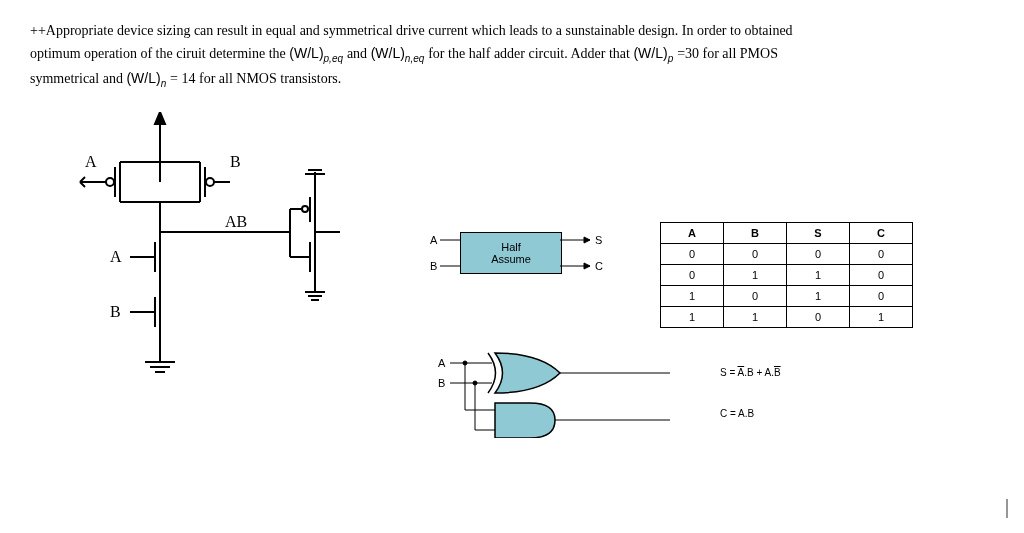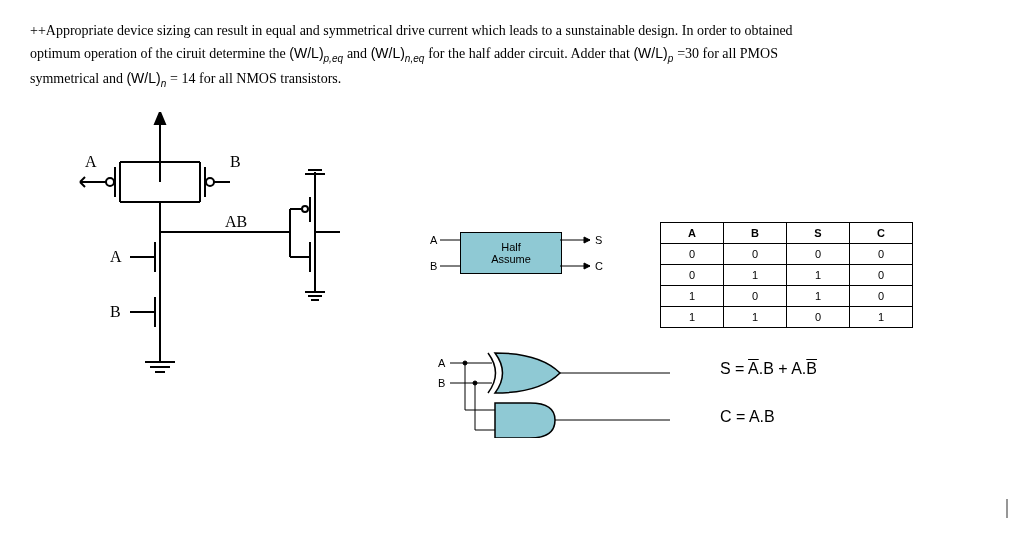--- a/index.html
+++ b/index.html
@@ -88,21 +88,21 @@
     gap: 40px;
   }
   .gates-diagram {
     position: relative;
     width: 280px;
     height: 90px;
     font-family: Arial, sans-serif;
   }
   .eq-labels {
     font-family: Arial, sans-serif;
-    font-size: 16px;
+    font-size: 10px;
   }
   .overline {
     text-decoration: overline;
   }
   .cursor {
     position: absolute;
     right: 15px;
     bottom: 15px;
     font-size: 20px;
     color: #333;

